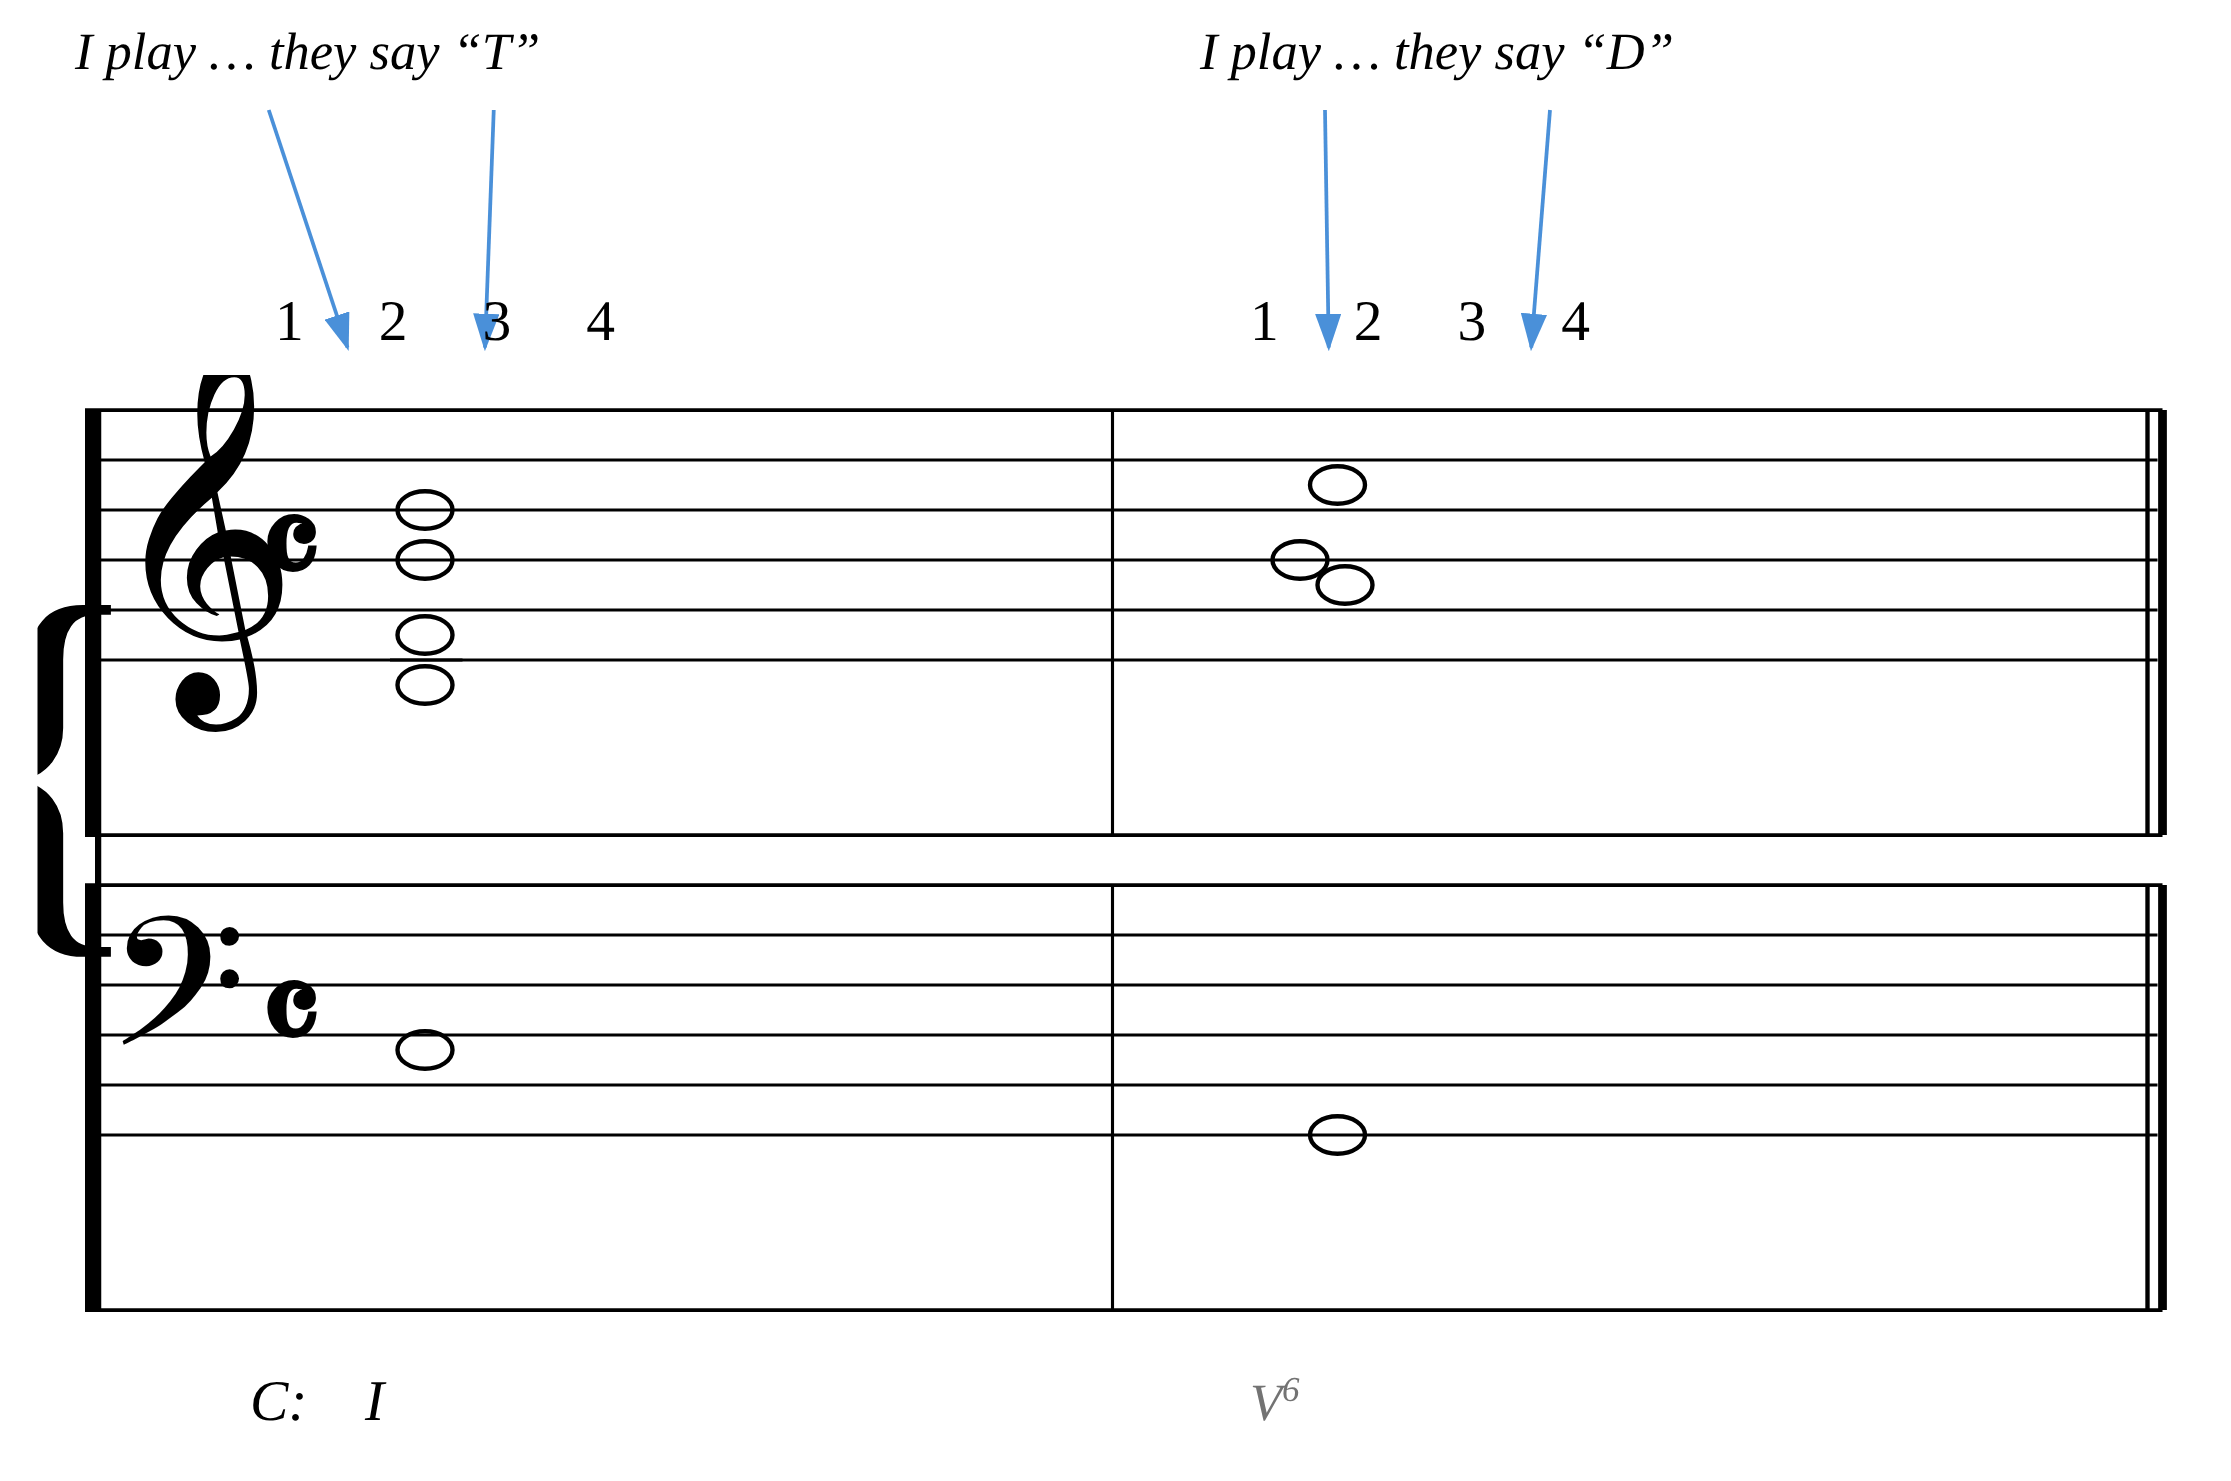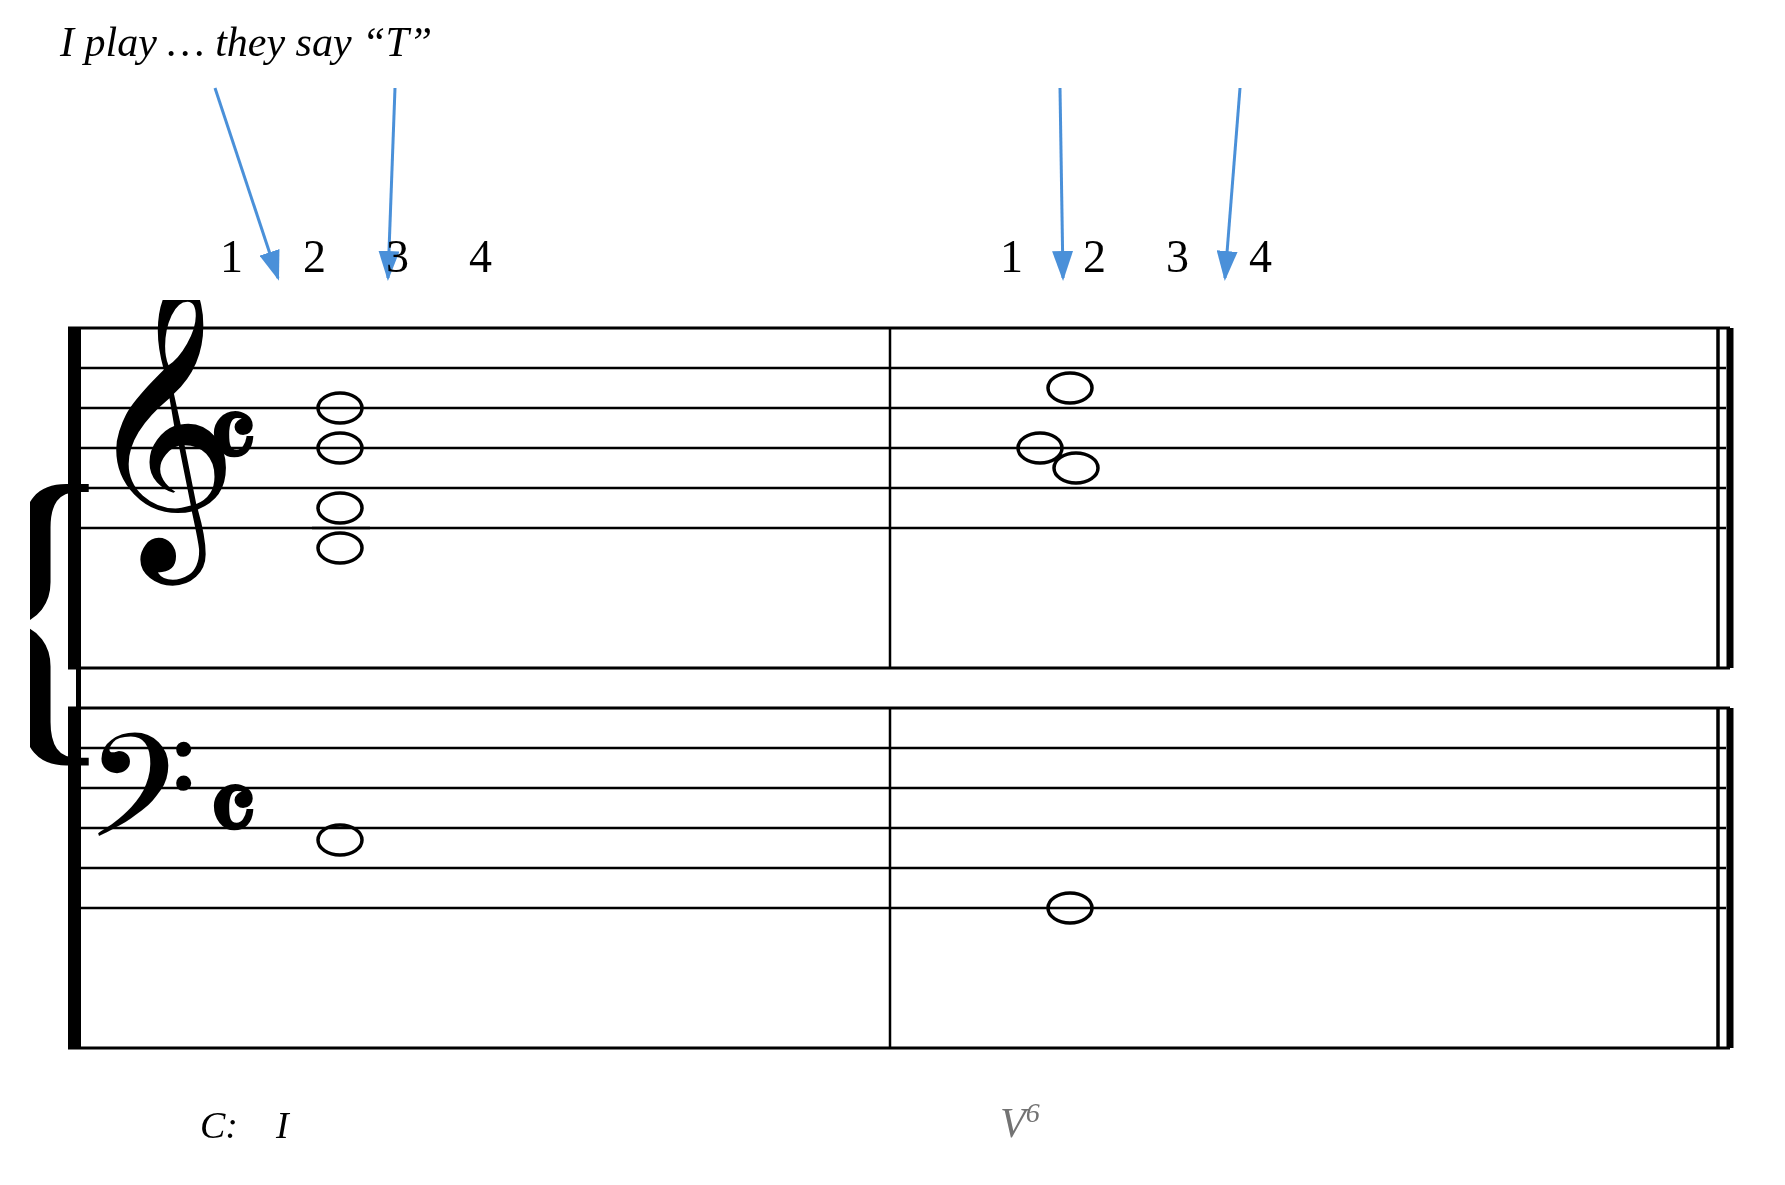--- a/index.html
+++ b/index.html
@@ -82,21 +82,21 @@
 
     .staff-svg {
       width: 100%;
       height: 100%;
     }
 
     .label-c-i {
       position: absolute;
       bottom: 38px;
       left: 200px;
-      font-size: 38px;
+      font-size: 46px;
       font-style: italic;
       color: #000;
     }
 
     .label-v6 {
       position: absolute;
       bottom: 38px;
       left: 1000px;
       font-size: 42px;
       font-style: italic;
@@ -107,20 +107,21 @@
       font-size: 28px;
       vertical-align: super;
     }
   </style>
 </head>
 <body>
 
 <div class="page-container">
 
   <div class="annotation-left">I play … they say “T”</div>
+  <div class="annotation-right">I play … they say “D”</div>
 
   <svg class="arrows-svg" xmlns="http://www.w3.org/2000/svg">
     <defs>
       <marker id="arrowhead" markerWidth="10" markerHeight="7" refX="9" refY="3.5" orient="auto">
         <polygon points="0 0, 10 3.5, 0 7" fill="#4a90d9"></polygon>
       </marker>
     </defs>
 
     <line x1="215" y1="88" x2="278" y2="278" stroke="#4a90d9" stroke-width="3" marker-end="url(#arrowhead)"></line>
     <line x1="395" y1="88" x2="388" y2="278" stroke="#4a90d9" stroke-width="3" marker-end="url(#arrowhead)"></line>

